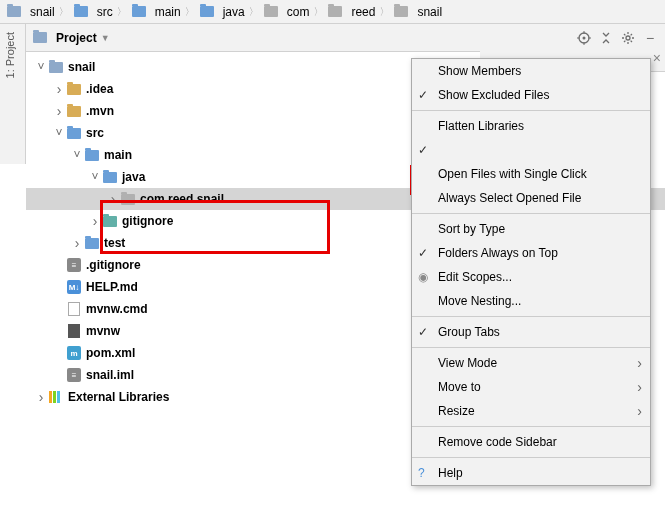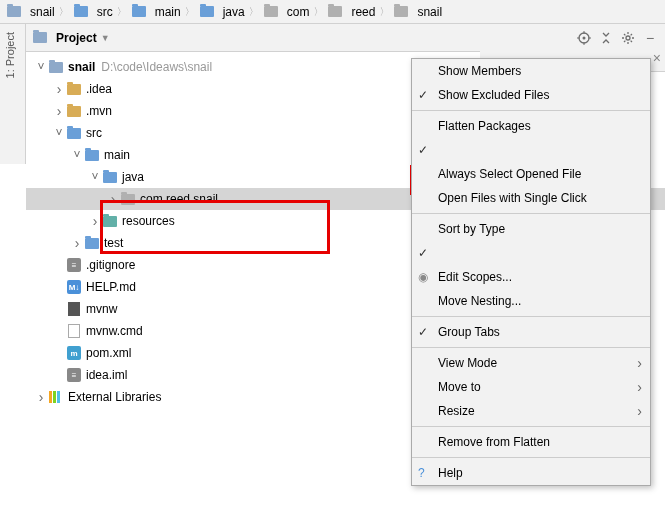--- a/index.html
+++ b/index.html
@@ -13,21 +13,21 @@
 .toolbar .tb-icon { width: 18px; height: 18px; display: flex; align-items: center; justify-content: center; color: #6e6e6e; cursor: pointer; }
 .sidebar-tab { position: absolute; left: 0; top: 24px; width: 26px; height: 140px; background: #f2f2f2; border-right: 1px solid #d1d1d1; }
 .sidebar-tab span { writing-mode: vertical-rl; transform: rotate(180deg); font-size: 11px; color: #555; position: absolute; top: 8px; left: 4px; cursor: pointer; }
 .tree { margin-left: 26px; padding: 4px 0; position: relative; }
 .row { display: flex; align-items: center; height: 22px; padding-left: 4px; }
 .row.selected { background: #d5d5d5; }
 .indent { display: inline-block; }
 .arrow { width: 14px; text-align: center; color: #6e6e6e; cursor: pointer; font-size: 10px; }
 .arrow.blank { visibility: hidden; }
 .icon { width: 16px; height: 14px; margin-right: 4px; display: inline-flex; align-items: center; justify-content: center; }
-.label { color: #000; }
+.label { color: #000; font-weight: bold; }
 .path { color: #999; margin-left: 6px; }
 .folder { width: 14px; height: 11px; background: #d8ac56; border-radius: 1px; position: relative; }
 .folder::before { content: ''; position: absolute; top: -2px; left: 0; width: 6px; height: 2px; background: #d8ac56; border-radius: 1px 1px 0 0; }
 .folder.blue { background: #6a9fd8; }
 .folder.blue::before { background: #6a9fd8; }
 .folder.gray { background: #b0b0b0; }
 .folder.gray::before { background: #b0b0b0; }
 .folder.teal { background: #62b0a8; }
 .folder.teal::before { background: #62b0a8; }
 .folder.module { background: #8ea9c9; }
@@ -151,21 +151,20 @@
 <div class="tab-close">×</div>
 
 <div class="tree" id="tree">
     <div class="row">
       <span class="indent" style="width: 4px;"></span>
       <span class="arrow" style="font-size: 12px;">˅</span>
       <span class="icon">
         <span class="folder module"></span>
       </span>
       <span class="label" style="font-weight: bold;">snail</span>
-      <span class="path">D:\code\Ideaws\snail</span>
     </div>
     <div class="row">
       <span class="indent" style="width: 22px;"></span>
       <span class="arrow" style="font-size: 14px;">›</span>
       <span class="icon">
         <span class="folder "></span>
       </span>
       <span class="label">.idea</span>
     </div>
     <div class="row">
@@ -207,21 +206,21 @@
         <span class="folder gray"></span>
       </span>
       <span class="label">com.reed.snail</span>
     </div>
     <div class="row">
       <span class="indent" style="width: 58px;"></span>
       <span class="arrow" style="font-size: 14px;">›</span>
       <span class="icon">
         <span class="folder teal"></span>
       </span>
-      <span class="label">resources</span>
+      <span class="label">gitignore</span>
     </div>
     <div class="row">
       <span class="indent" style="width: 40px;"></span>
       <span class="arrow" style="font-size: 14px;">›</span>
       <span class="icon">
         <span class="folder blue"></span>
       </span>
       <span class="label">test</span>
     </div>
     <div class="row">
@@ -237,47 +236,47 @@
       <span class="arrow blank">›</span>
       <span class="icon">
         <span class="file-badge md">M↓</span>
       </span>
       <span class="label">HELP.md</span>
     </div>
     <div class="row">
       <span class="indent" style="width: 22px;"></span>
       <span class="arrow blank">›</span>
       <span class="icon">
+        <span class="file-plain "></span>
+      </span>
+      <span class="label">mvnw.cmd</span>
+    </div>
+    <div class="row">
+      <span class="indent" style="width: 22px;"></span>
+      <span class="arrow blank">›</span>
+      <span class="icon">
         <span class="file-plain dark"></span>
       </span>
       <span class="label">mvnw</span>
     </div>
     <div class="row">
       <span class="indent" style="width: 22px;"></span>
       <span class="arrow blank">›</span>
       <span class="icon">
-        <span class="file-plain "></span>
-      </span>
-      <span class="label">mvnw.cmd</span>
-    </div>
-    <div class="row">
-      <span class="indent" style="width: 22px;"></span>
-      <span class="arrow blank">›</span>
-      <span class="icon">
         <span class="file-badge m">m</span>
       </span>
       <span class="label">pom.xml</span>
     </div>
     <div class="row">
       <span class="indent" style="width: 22px;"></span>
       <span class="arrow blank">›</span>
       <span class="icon">
         <span class="file-badge txt">≡</span>
       </span>
-      <span class="label">idea.iml</span>
+      <span class="label">snail.iml</span>
     </div>
     <div class="row">
       <span class="indent" style="width: 4px;"></span>
       <span class="arrow" style="font-size: 14px;">›</span>
       <span class="icon">
         <span class="lib-icon">
           <span></span>
           <span></span>
           <span></span>
         </span>
@@ -292,37 +291,38 @@
 <div class="context-menu" id="menu">
     <div class="menu-item">
       <span>Show Members</span>
     </div>
     <div class="menu-item">
       <span class="check">✓</span>
       <span>Show Excluded Files</span>
     </div>
     <div class="menu-sep"></div>
     <div class="menu-item">
-      <span>Flatten Packages</span>
+      <span>Flatten Libraries</span>
     </div>
     <div class="menu-item">
       <span class="check">✓</span>
     </div>
     <div class="menu-item">
+      <span>Open Files with Single Click</span>
+    </div>
+    <div class="menu-item">
       <span>Always Select Opened File</span>
     </div>
-    <div class="menu-item">
-      <span>Open Files with Single Click</span>
-    </div>
     <div class="menu-sep"></div>
     <div class="menu-item">
       <span>Sort by Type</span>
     </div>
     <div class="menu-item">
       <span class="check">✓</span>
+      <span>Folders Always on Top</span>
     </div>
     <div class="menu-item">
       <span class="check" style="color: rgb(136, 136, 136);">◉</span>
       <span>Edit Scopes...</span>
     </div>
     <div class="menu-item">
       <span>Move Nesting...</span>
     </div>
     <div class="menu-sep"></div>
     <div class="menu-item">
@@ -337,20 +337,20 @@
     <div class="menu-item">
       <span>Move to</span>
       <span class="sub" style="font-size: 14px;">›</span>
     </div>
     <div class="menu-item">
       <span>Resize</span>
       <span class="sub" style="font-size: 14px;">›</span>
     </div>
     <div class="menu-sep"></div>
     <div class="menu-item">
-      <span>Remove from Flatten</span>
+      <span>Remove code Sidebar</span>
     </div>
     <div class="menu-sep"></div>
     <div class="menu-item">
       <span class="check" style="color: rgb(74, 144, 217);">?</span>
       <span>Help</span>
     </div>
   </div>
 
 </body></html>

